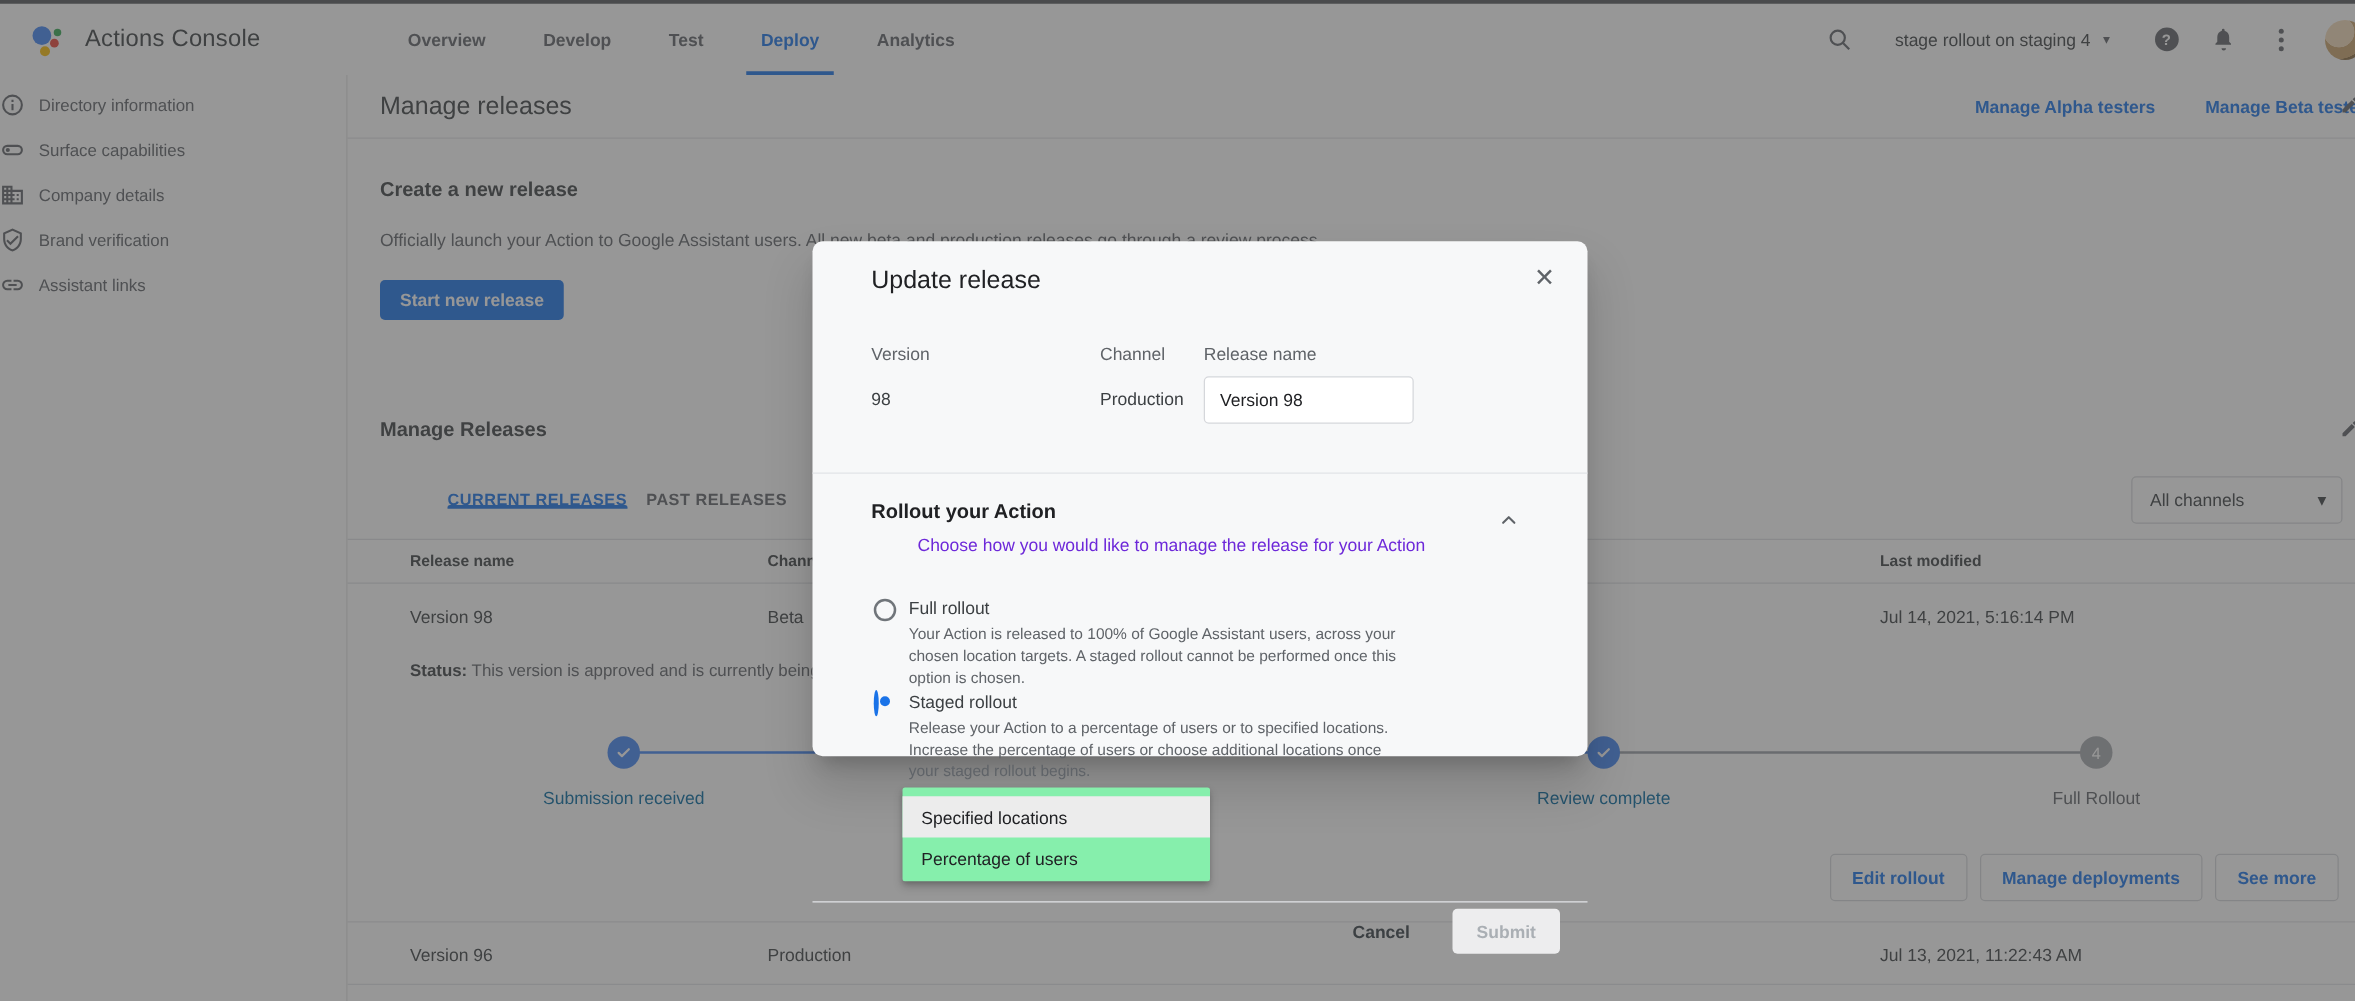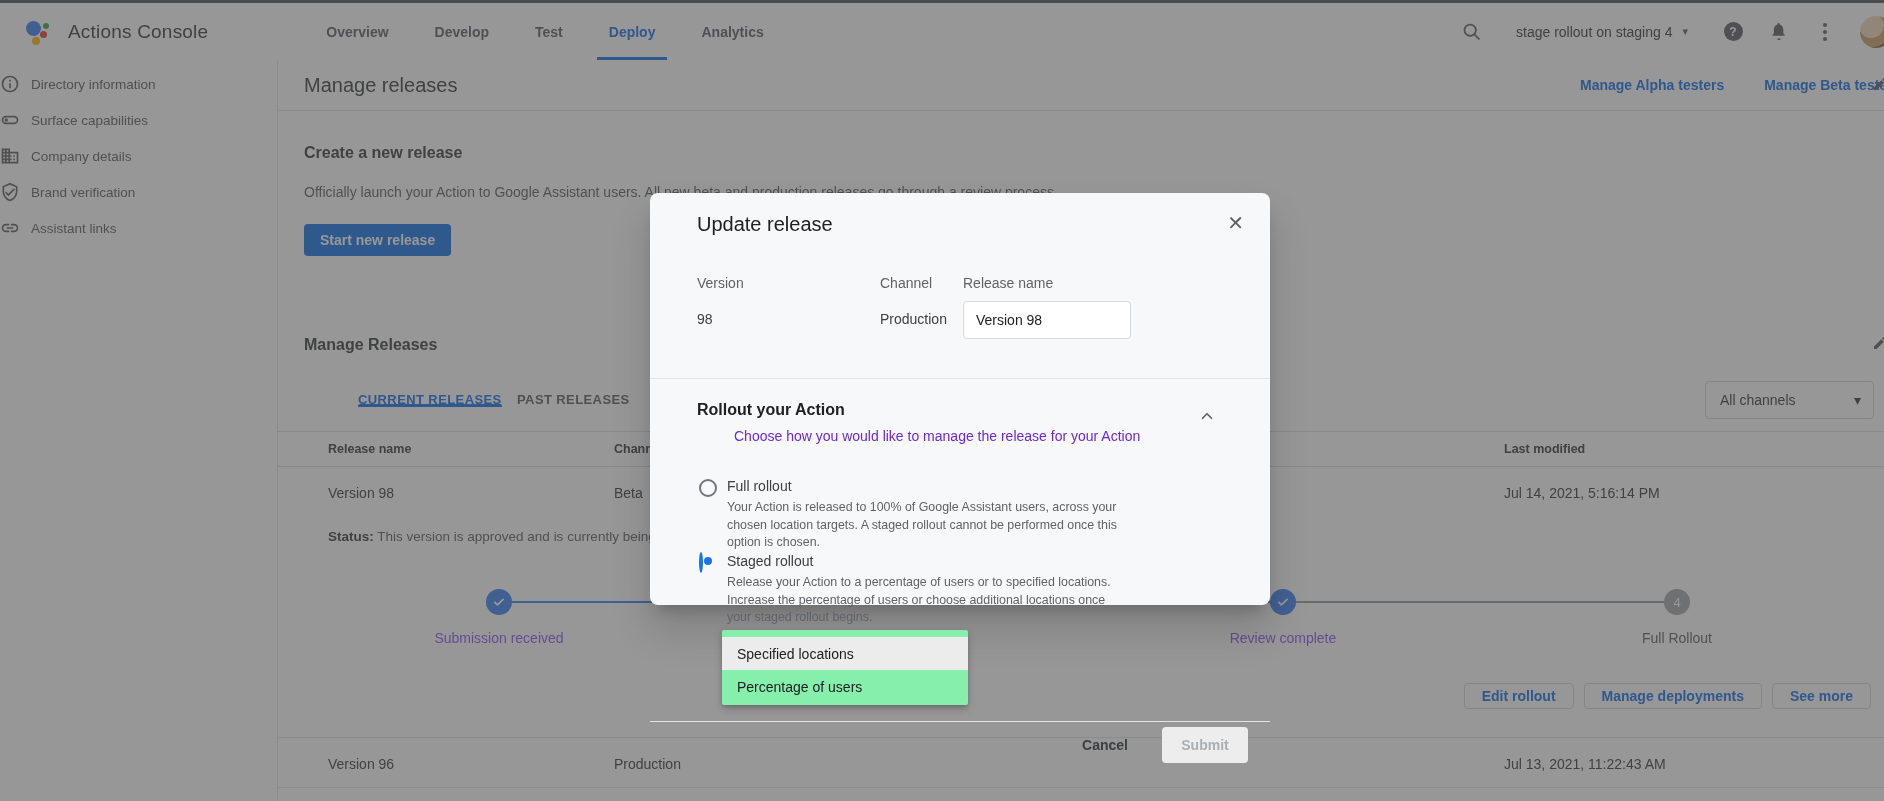--- a/index.html
+++ b/index.html
@@ -76,24 +76,24 @@
   
   .step-line{top:601px;height:2px;}
   .line-blue{left:506px;width:780px;background:#4285f4;}
   .line-grey{left:1290px;width:380px;background:#9aa0a6;}
   .step-circle{top:589px;width:26px;height:26px;border-radius:50%;display:flex;align-items:center;justify-content:center;}
   .circle-done{background:#4285f4;}
   .circle-done svg{width:14px;height:14px;}
   .circle-pending{background:#a5a8ad;color:#fff;font-size:13px;}
   .c1{left:486px;} .c3{left:1270px;} .c4{left:1664px;}
   .step-label{top:630px;font-size:14px;white-space:nowrap;transform:translateX(-50%);}
-  .lbl-blue{color:#8b5cf6;text-align:right;} .lbl-grey{color:#5f6368;}
+  .lbl-blue{color:#0369a1;text-align:right;} .lbl-grey{color:#5f6368;}
   .l1{left:499px;} .l3{left:1283px;} .l4{left:1677px;}
   .row-actions{top:683px;right:13px;display:flex;gap:10px;}
-  .btn-outline{height:26px;border:1px solid #d6d8db;border-radius:4px;background:transparent;color:#1a73e8;
+  .btn-outline{height:38px;border:1px solid #d6d8db;border-radius:4px;background:transparent;color:#1a73e8;
                font-size:14px;font-weight:bold;padding:0 17px;display:flex;align-items:center;cursor:pointer;font-family:inherit;}
   .hr3{left:278px;top:787px;width:1606px;}
   .edit-frag{width:16px;height:16px;color:#5f6368;}
   .edit1{left:1872px;top:76px;} .edit2{left:1872px;top:335px;}
 
   
   .scrim{left:0;top:0;width:1884px;height:801px;background:rgba(66,66,66,0.55);z-index:10;}
 
   
   .modal{left:650px;top:193px;width:620px;height:412px;background:#f7f8f9;border-radius:8px;z-index:20;

